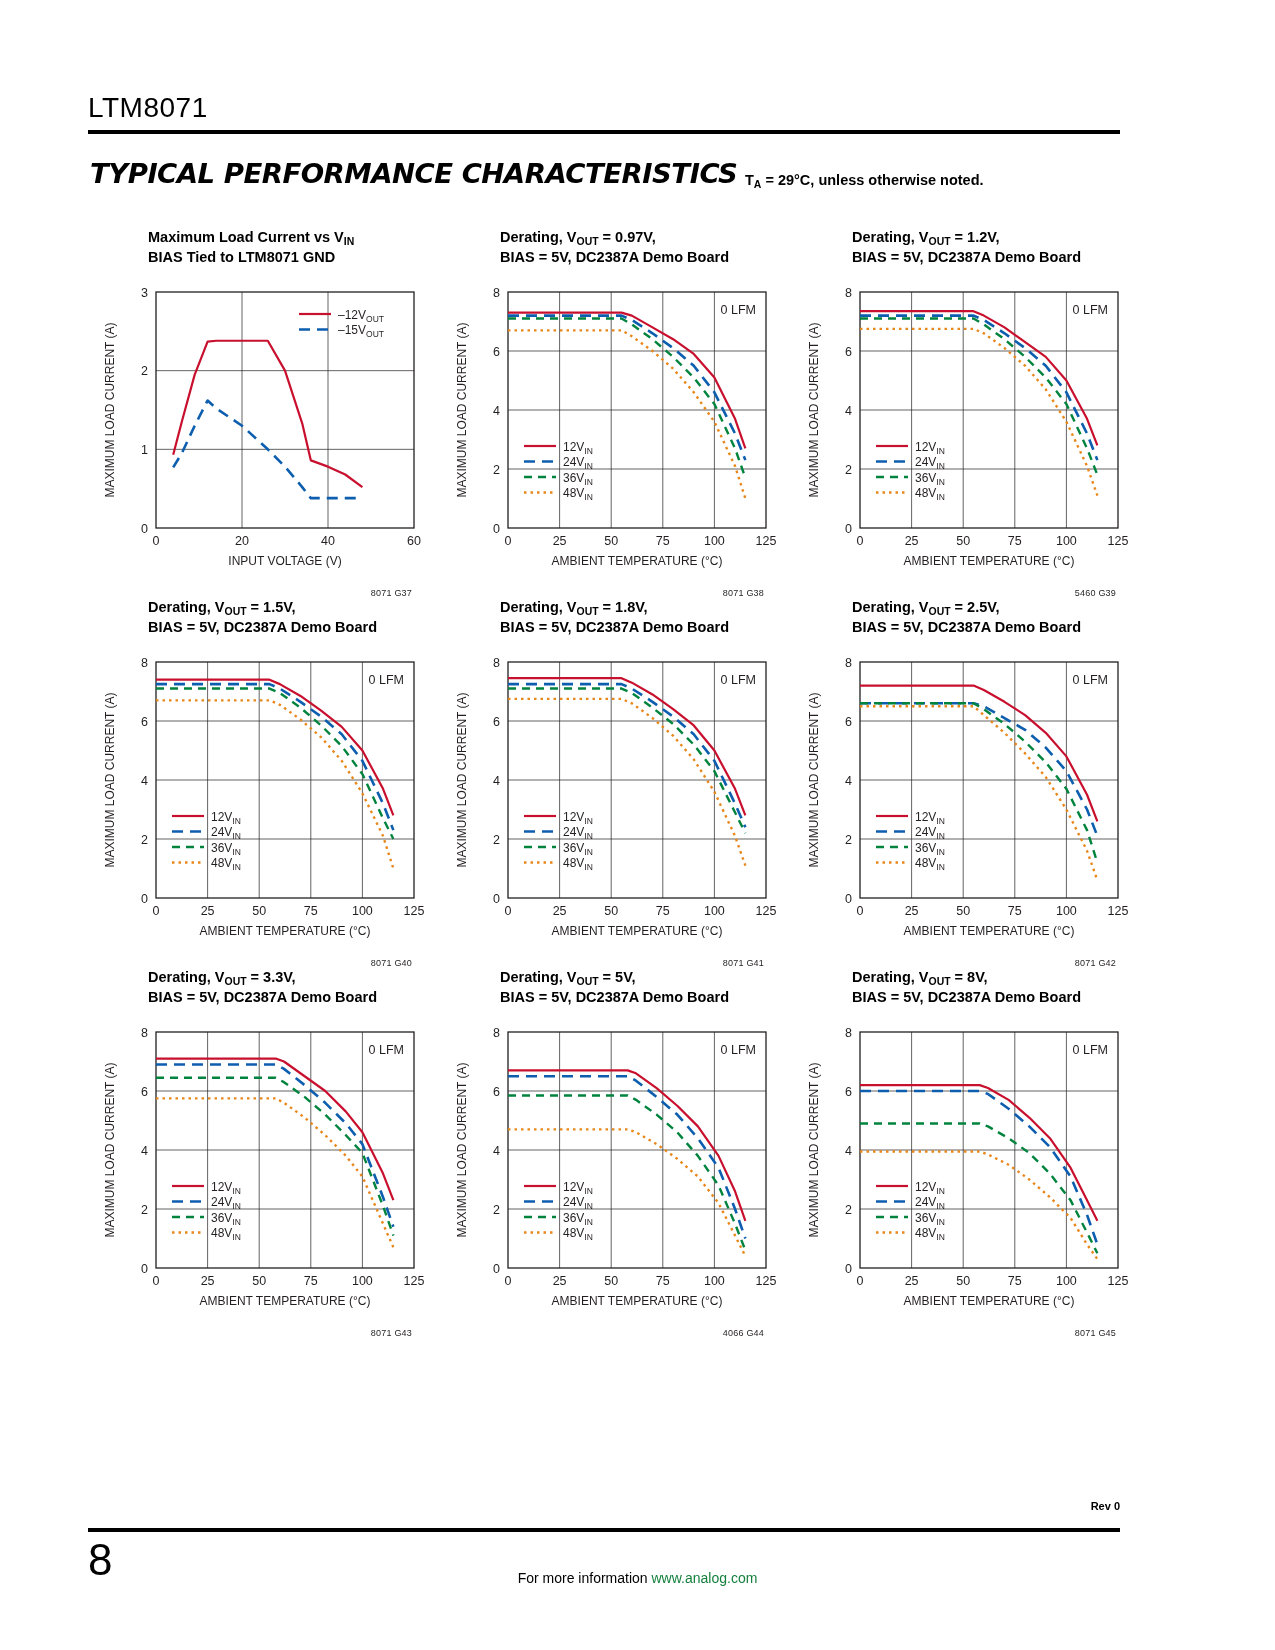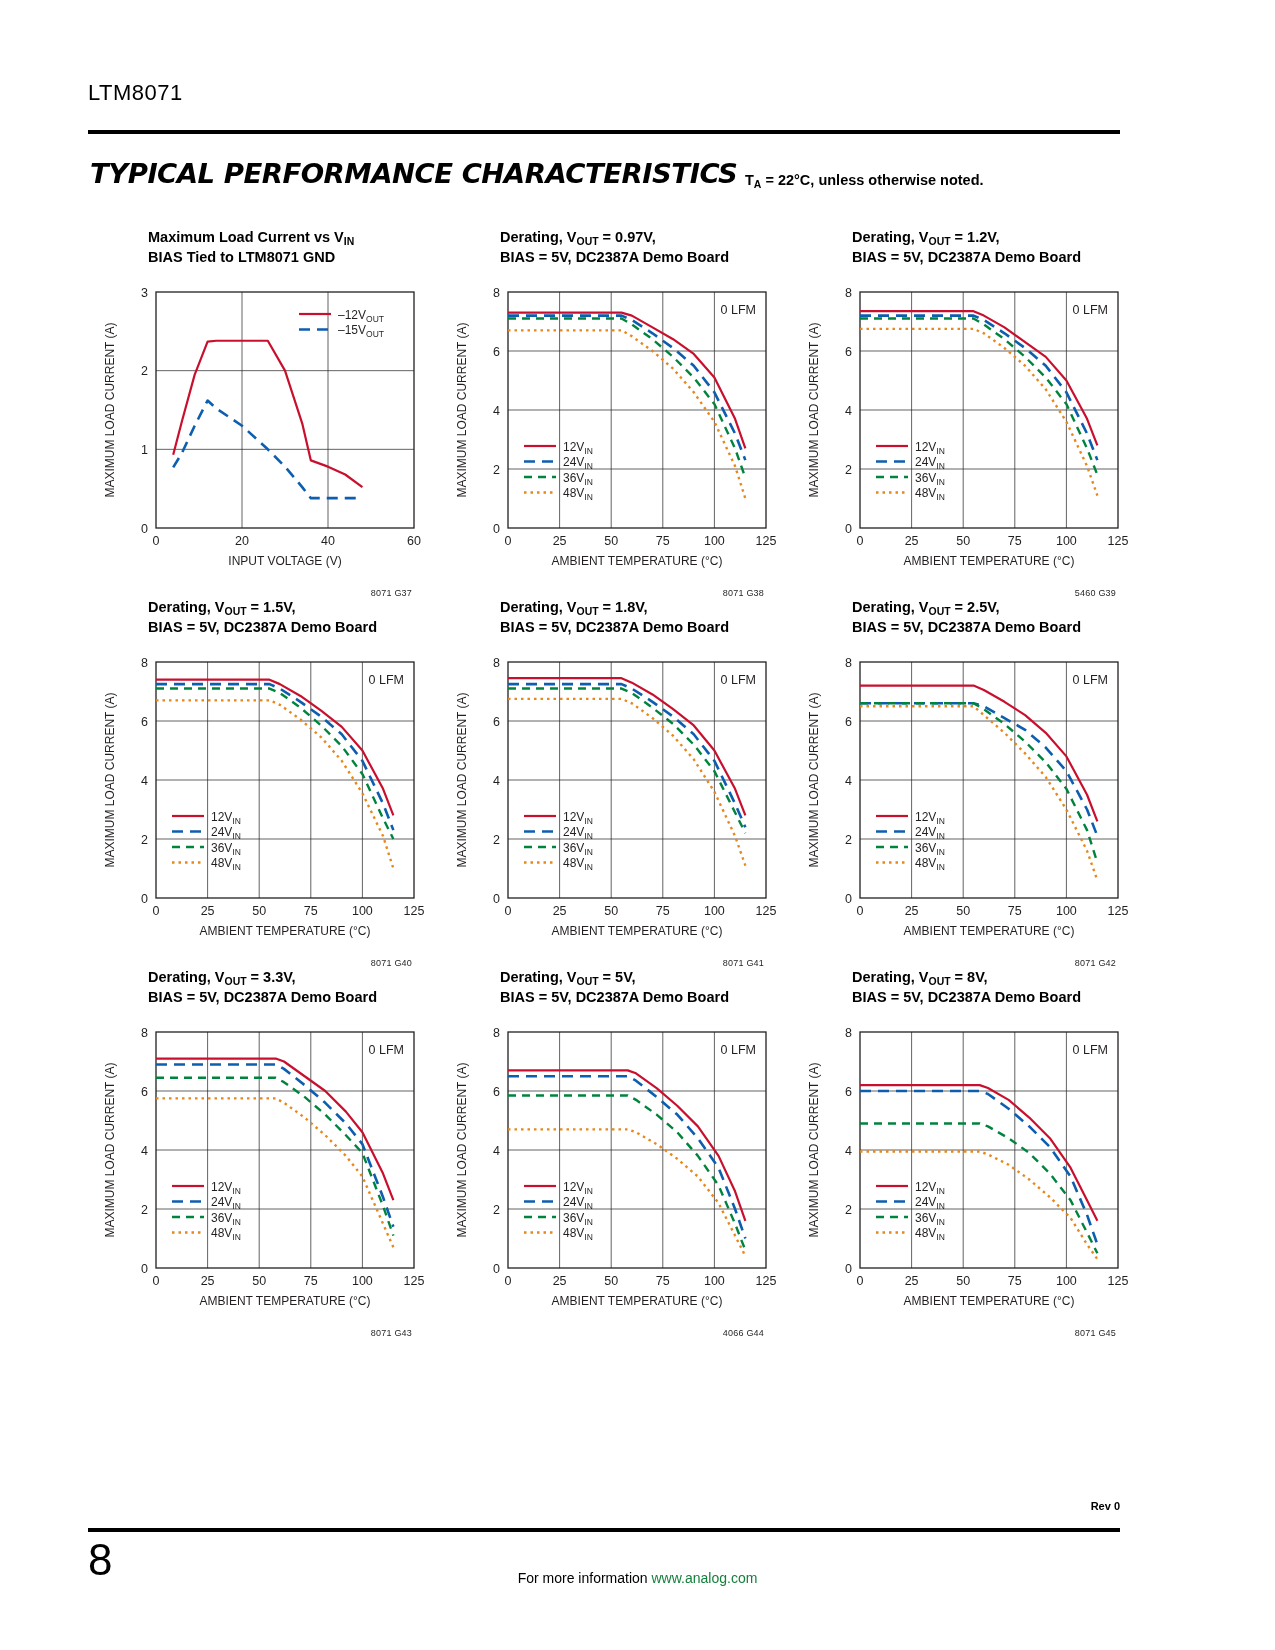--- a/index.html
+++ b/index.html
@@ -16,22 +16,22 @@
   .page {
     position: relative;
     width: 1275px;
     height: 1650px;
     padding: 0;
   }
   
   .part-number {
     position: absolute;
     left: 88px;
-    top: 80px;
-    font-size: 22px;
+    top: 92px;
+    font-size: 28px;
     letter-spacing: 0.5px;
     font-family: "Liberation Sans", sans-serif;
     font-weight: 400;
   }
   .header-rule {
     position: absolute;
     left: 88px;
     top: 130px;
     width: 1032px;
     height: 4px;
@@ -136,21 +136,21 @@
 </style>
 </head>
 <body>
 
 <div class="page">
 
   <div class="part-number">LTM8071</div>
   <div class="header-rule"></div>
   <div class="section-title">TYPICAL PERFORMANCE CHARACTERISTICS</div>
   <div class="section-note">
-    <span>T</span><sub>A</sub><span> = 22°C, unless otherwise noted.</span>
+    <span>T</span><sub>A</sub><span> = 29°C, unless otherwise noted.</span>
   </div>
 
   <div class="charts" id="charts">
       <div class="chart-row">
         <div class="chart-cell c0">
           <div class="chart-title">Maximum Load Current vs V<sub>IN</sub><br>BIAS Tied to LTM8071 GND</div>
           <div class="plot-wrap">
             <svg width="330" height="320" class="plot-svg" viewBox="0 0 330 320">
               <line x1="142" y1="14" x2="142" y2="250" stroke="#231f20" stroke-width="0.7"></line>
               <line x1="228" y1="14" x2="228" y2="250" stroke="#231f20" stroke-width="0.7"></line>

